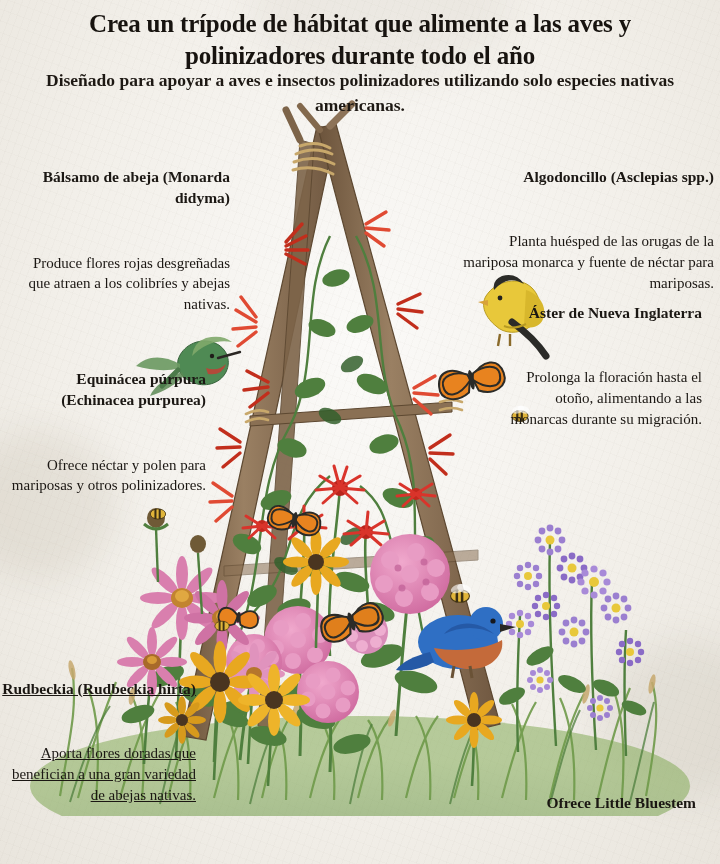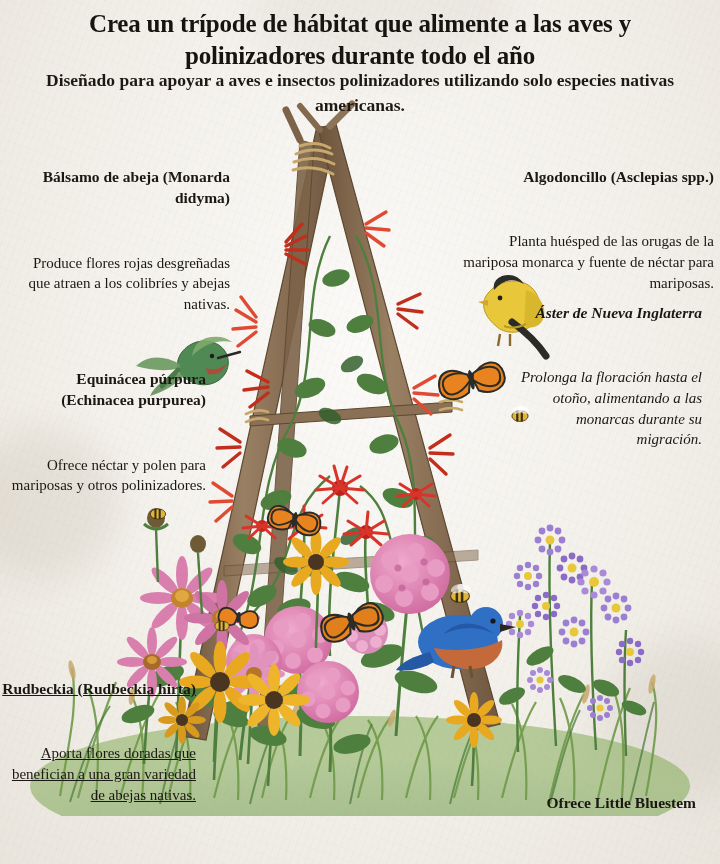--- a/index.html
+++ b/index.html
@@ -76,21 +76,21 @@
     margin-bottom: 1px;
   }
   .callout .c-body {
     font-size: 15px;
     display: block;
     margin-top: 44px;
   }
 
   #callout-beebalm   { left: 18px;  top: 166px; width: 212px; }
   #callout-milkweed  { left: 452px; top: 166px; width: 262px; }
-  #callout-aster     { left: 508px; top: 302px; width: 194px; font-style: italic; }
+  #callout-aster     { left: 508px; top: 302px; width: 194px; }
   #callout-echinacea { left: 6px;   top: 368px; width: 200px; }
   #callout-rudbeckia { left: 0px;   top: 678px; width: 196px; text-decoration: underline; }
   #callout-bluestem  { left: 226px; top: 792px; width: 470px; }
 
   
   .art {
     position: absolute;
     left: 0;
     top: 96px;
     width: 720px;

